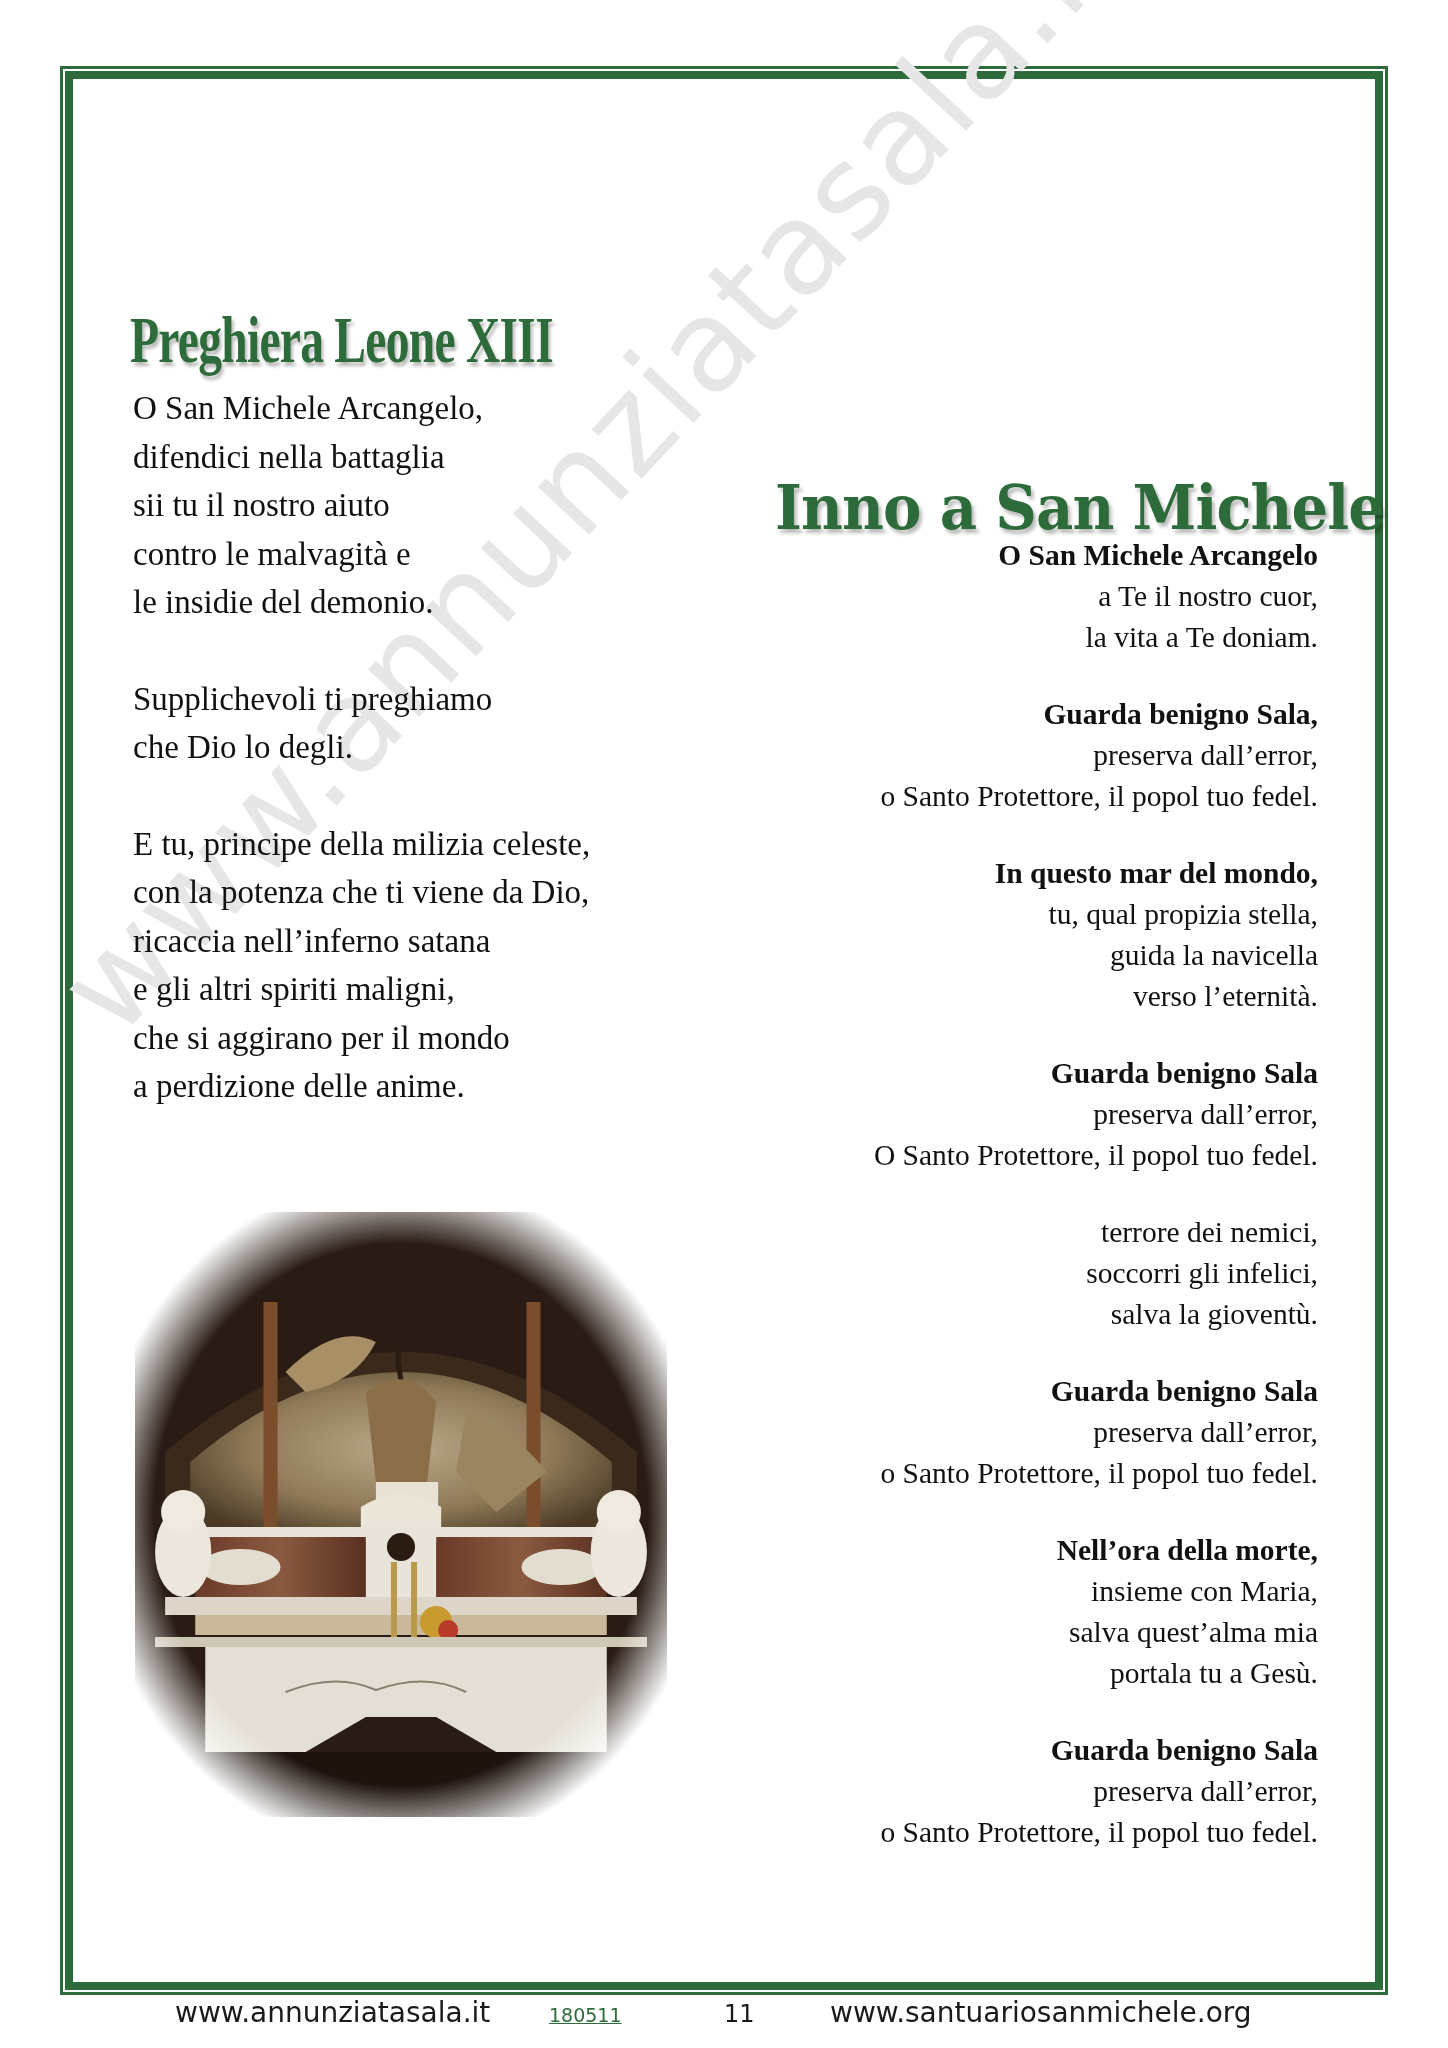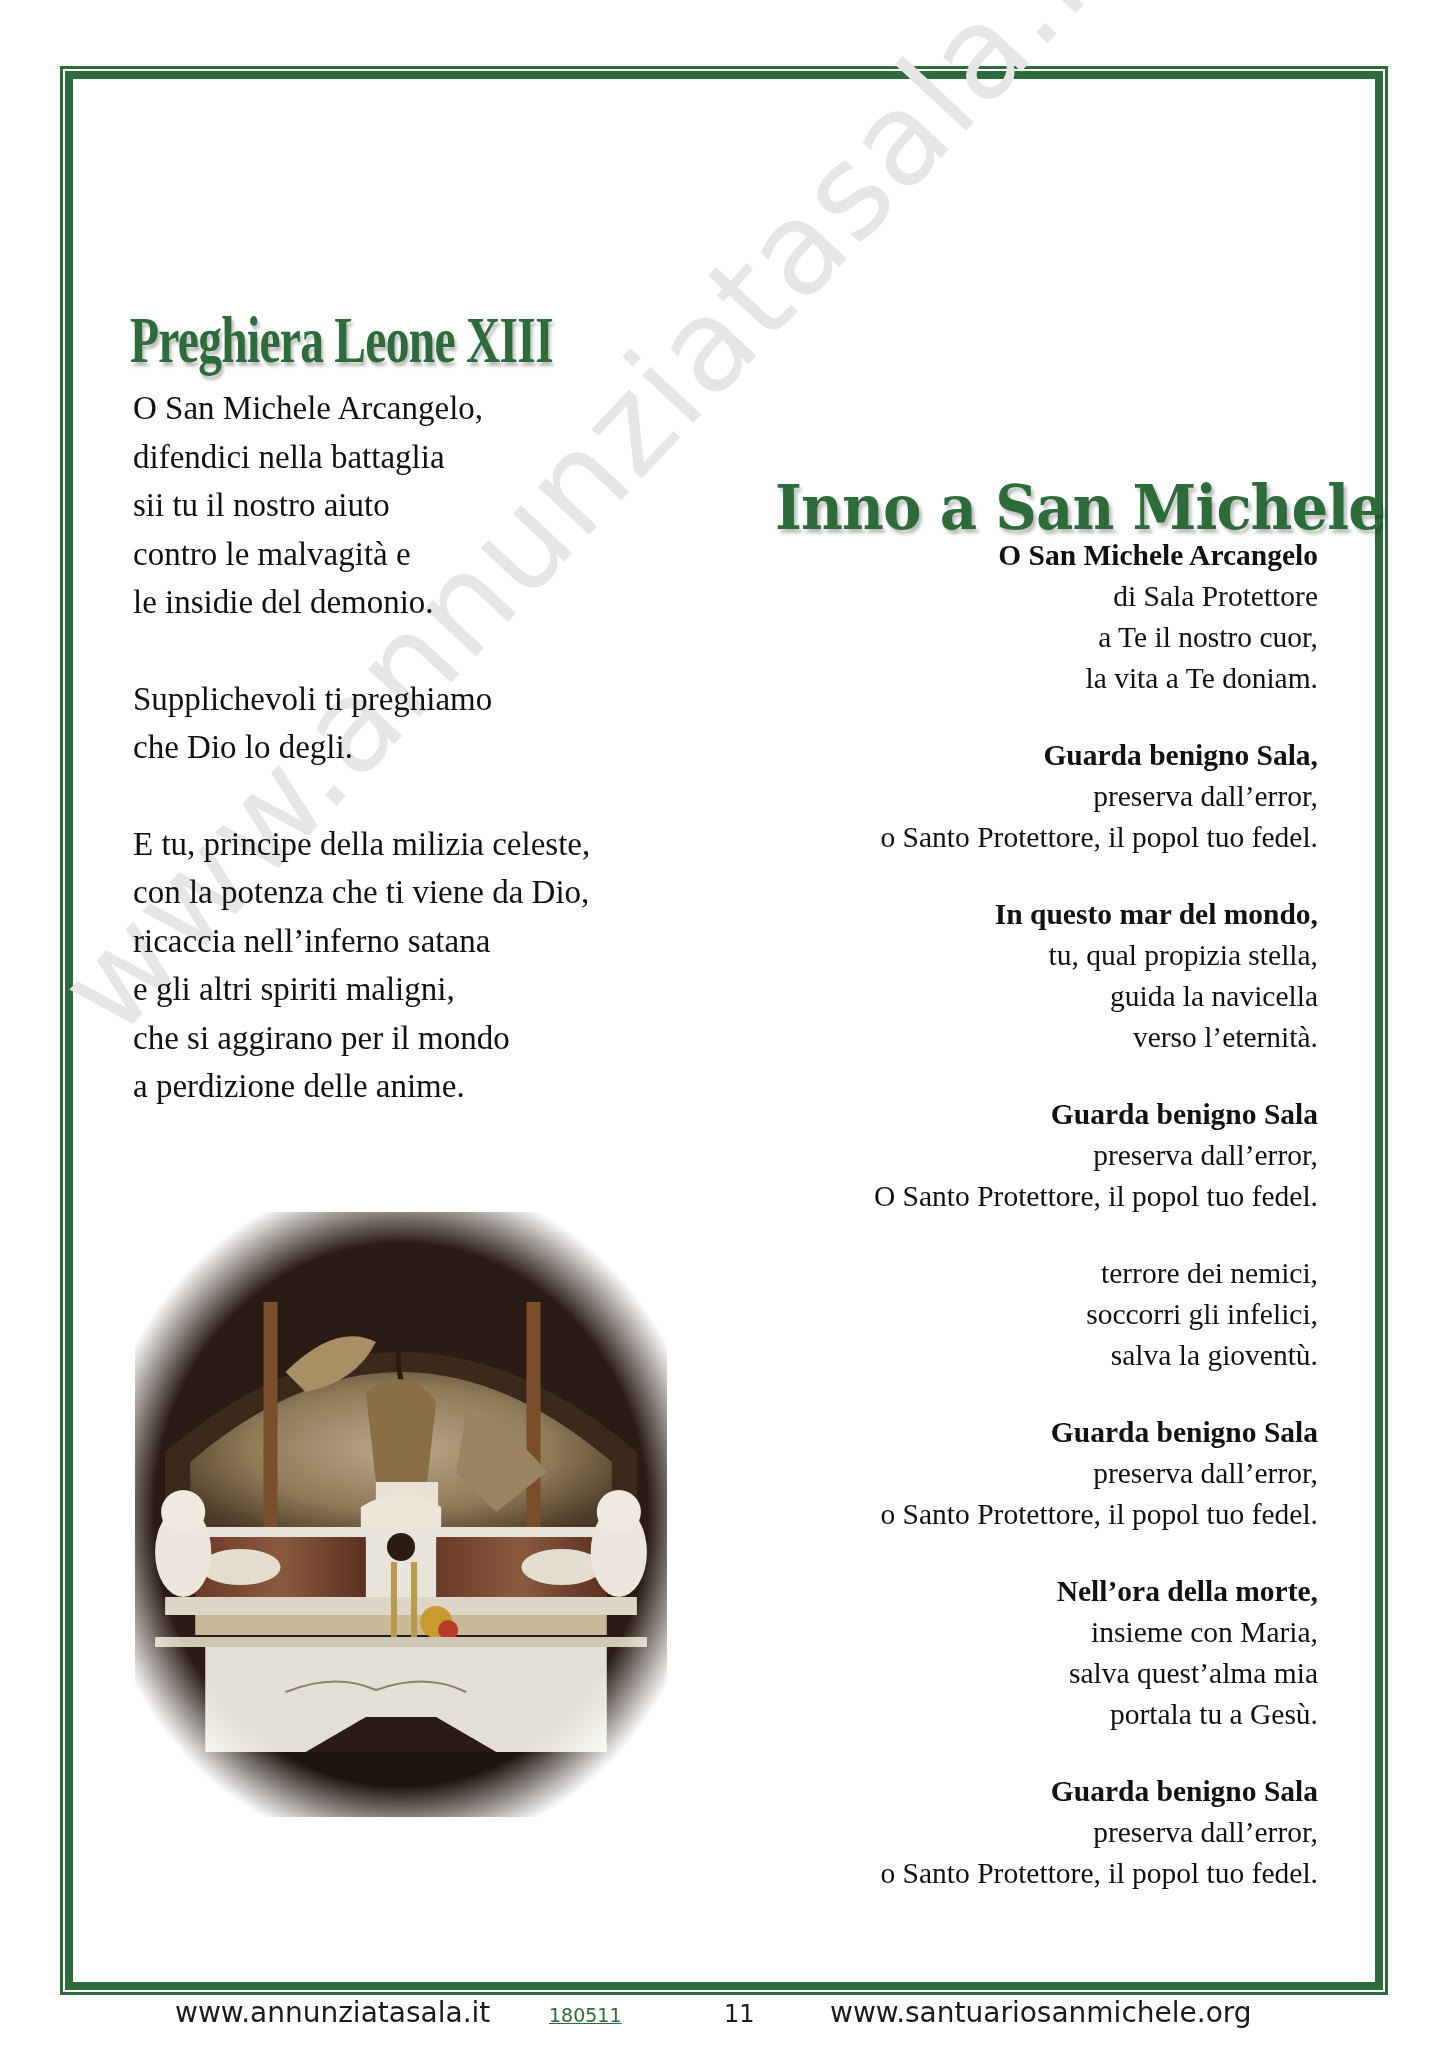--- a/index.html
+++ b/index.html
@@ -116,21 +116,20 @@
     <path d="M150 480 Q200 460 240 478 Q290 460 330 480" stroke="#8a8070" stroke-width="2" fill="none"></path>
     <rect x="0" y="540" width="530" height="65" fill="#1e130d"></rect>
   </svg>
 </div>
 
 <h2 class="title title-right">Inno a San Michele</h2>
 
 <div class="right-col">
   <p class="stanza">
     <span class="line lead">O San Michele Arcangelo</span>
-    <span class="line">di Sala Protettore</span>
     <span class="line">a Te il nostro cuor,</span>
     <span class="line">la vita a Te doniam.</span>
   </p>
   <p class="stanza">
     <span class="line lead">Guarda benigno Sala,</span>
     <span class="line">preserva dall’error,</span>
     <span class="line">o Santo Protettore, il popol tuo fedel.</span>
   </p>
   <p class="stanza">
     <span class="line lead">In questo mar del mondo,</span>

